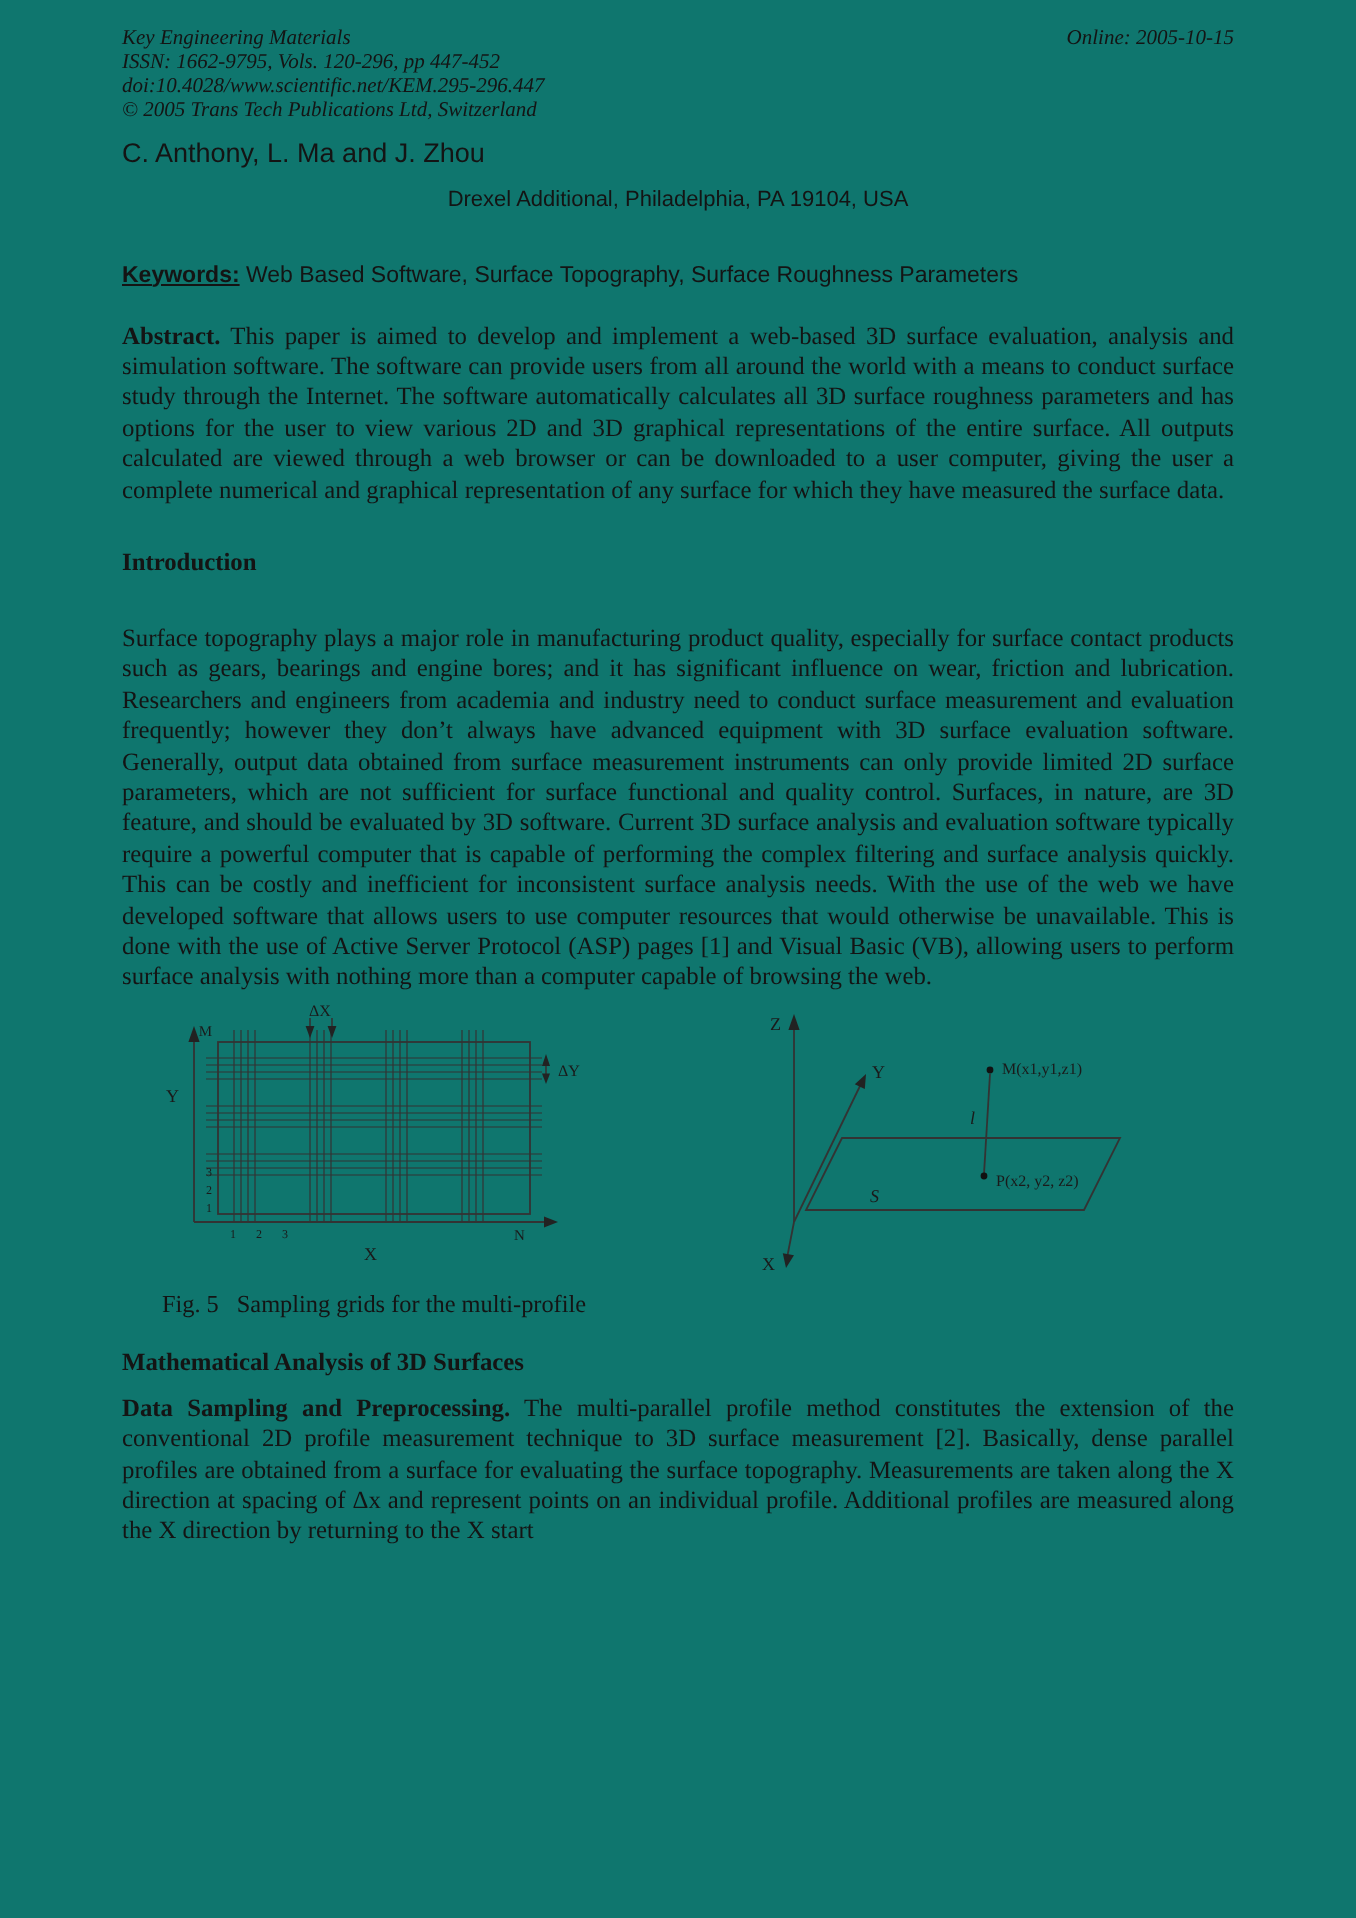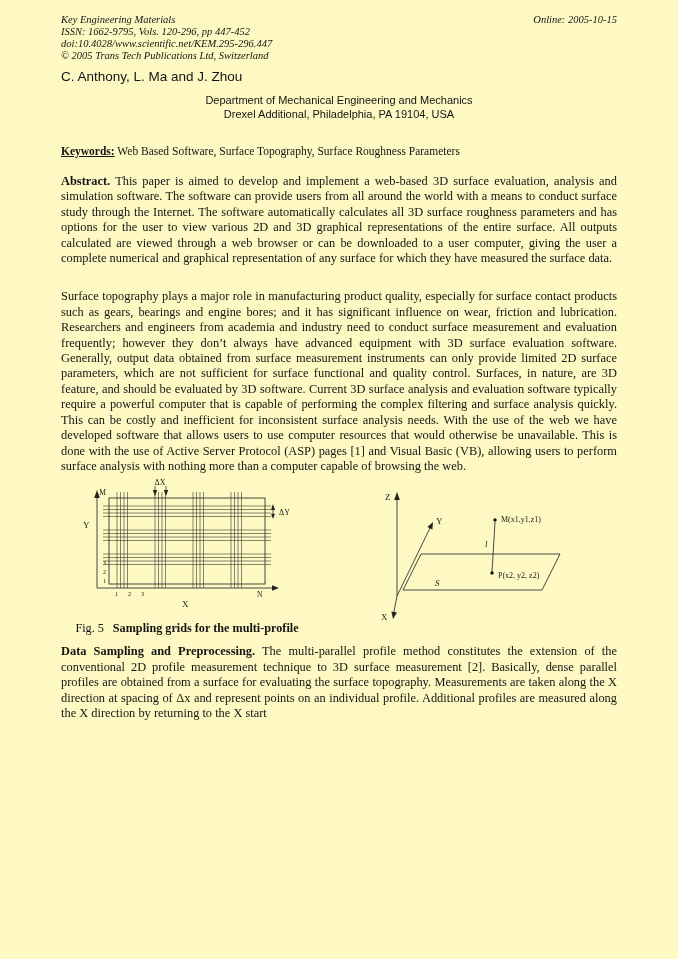--- a/index.html
+++ b/index.html
@@ -1,51 +1,51 @@
 <!DOCTYPE html>
 <html><head>
 <meta charset="utf-8">
 <style>
   * { margin:0; padding:0; box-sizing:border-box; }
   html,body { width:678px; height:959px; }
   body { background:#ffffff; }
   .page {
     position:relative; width:678px; height:959px; overflow:hidden;
-    background:#fef9c3; color:#141414;
+    background:#0f766e; color:#141414;
     font-family:"Liberation Serif", serif;
     padding:14px 61px 0 61px;
   }
   .pub-header { display:flex; justify-content:space-between; align-items:flex-start; }
   .pub-meta { font-style:italic; font-size:10.5px; line-height:12px; }
   .online-date { font-style:italic; font-size:10.5px; line-height:12px; }
   .title {
     font-family:"Liberation Sans", sans-serif; font-weight:bold; font-size:15px;
     line-height:20px; text-align:center; margin-top:21px;
   }
   .authors {
     font-family:"Liberation Sans", sans-serif; font-size:13.5px; margin-top:7px;
   }
   .affiliation {
     font-family:"Liberation Sans", sans-serif; font-size:11px; line-height:13.5px;
     text-align:center; margin-top:10px;
   }
   .keywords {
-    font-family:Liberation Serif, serif; font-size:11.5px; margin-top:24px;
+    font-family:Liberation Sans, sans-serif; font-size:11.5px; margin-top:24px;
   }
   .kw-label { font-weight:bold; text-decoration:underline; }
   .body-para { font-size:12.4px; line-height:15.4px; text-align:justify; }
   .abstract { margin-top:17px; }
   .section-heading { font-size:12.4px; font-weight:bold; margin-top:21px; }
   .intro-body { margin-top:23px; }
-  .figures-row { display:flex; align-items:center; margin-top:2px; }
+  .figures-row { display:flex; align-items:flex-start; margin-top:2px; }
   figure { display:block; }
   .fig1 { margin-left:6px; width:240px; }
   .fig2 { margin-left:38px; width:270px; }
   figcaption { font-size:12.2px; text-align:center; margin-top:3px; white-space:nowrap; }
-  .cap-text { margin-left:9px;font-weight:bold; }
+  .cap-text { margin-left:9px; }
   .math-heading { margin-top:14px; }
   .math-para { margin-top:8px; }
   svg text { font-family:"Liberation Serif", serif; fill:#1a1a1a; }
   .diag line, .diag path, .diag rect, .diag polygon.pl { stroke:#333; fill:none; }
 </style>
 </head>
 <body>
 
 <div class="page">
 
@@ -56,28 +56,28 @@
       <div>doi:10.4028/www.scientific.net/KEM.295-296.447</div>
       <div>© 2005 Trans Tech Publications Ltd, Switzerland</div>
     </div>
     <div class="online-date">Online: 2005-10-15</div>
   </div>
 
 
   <div class="authors">C. Anthony, L. Ma and J. Zhou</div>
 
   <div class="affiliation">
-    <div>Department of Mechanical Engineering and Mechanics</div>
     <div>Drexel Additional, Philadelphia, PA 19104, USA</div>
   </div>
 
   <p class="keywords"><span class="kw-label">Keywords:</span><span> Web Based Software, Surface Topography, Surface Roughness Parameters</span></p>
 
   <p class="body-para abstract"><b>Abstract.</b><span> This paper is aimed to develop and implement a web-based 3D surface evaluation, analysis and simulation software. The software can provide users from all around the world with a means to conduct surface study through the Internet. The software automatically calculates all 3D surface roughness parameters and has options for the user to view various 2D and 3D graphical representations of the entire surface. All outputs calculated are viewed through a web browser or can be downloaded to a user computer, giving the user a complete numerical and graphical representation of any surface for which they have measured the surface data.</span></p>
 
+  <div class="section-heading">Introduction</div>
 
   <p class="body-para intro-body">Surface topography plays a major role in manufacturing product quality, especially for surface contact products such as gears, bearings and engine bores; and it has significant influence on wear, friction and lubrication. Researchers and engineers from academia and industry need to conduct surface measurement and evaluation frequently; however they don’t always have advanced equipment with 3D surface evaluation software. Generally, output data obtained from surface measurement instruments can only provide limited 2D surface parameters, which are not sufficient for surface functional and quality control. Surfaces, in nature, are 3D feature, and should be evaluated by 3D software. Current 3D surface analysis and evaluation software typically require a powerful computer that is capable of performing the complex filtering and surface analysis quickly. This can be costly and inefficient for inconsistent surface analysis needs. With the use of the web we have developed software that allows users to use computer resources that would otherwise be unavailable. This is done with the use of Active Server Protocol (ASP) pages [1] and Visual Basic (VB), allowing users to perform surface analysis with nothing more than a computer capable of browsing the web.</p>
 
   <div class="figures-row">
 
     <figure class="fig1">
       <svg class="diag" width="240" height="138" viewBox="0 0 240 138">
 
         <rect x="42" y="22" width="156" height="86" stroke-width="0.9"></rect>
 
@@ -183,16 +183,17 @@
         <text x="36" y="136" font-size="9">X</text>
         <text x="156" y="38" font-size="8">M(x1,y1,z1)</text>
         <text x="153" y="94" font-size="8">P(x2, y2, z2)</text>
         <text x="90" y="102" font-size="9" font-style="italic">S</text>
         <text x="140" y="63" font-size="9" font-style="italic">l</text>
       </svg>
     </figure>
 
   </div>
 
+  <div class="section-heading math-heading">Mathematical Analysis of 3D Surfaces</div>
 
   <p class="body-para math-para"><b>Data Sampling and Preprocessing.</b><span> The multi-parallel profile method constitutes the extension of the conventional 2D profile measurement technique to 3D surface measurement [2]. Basically, dense parallel profiles are obtained from a surface for evaluating the surface topography. Measurements are taken along the X direction at spacing of Δx and represent points on an individual profile. Additional profiles are measured along the X direction by returning to the X start</span></p>
 
 </div>
 
 </body></html>

